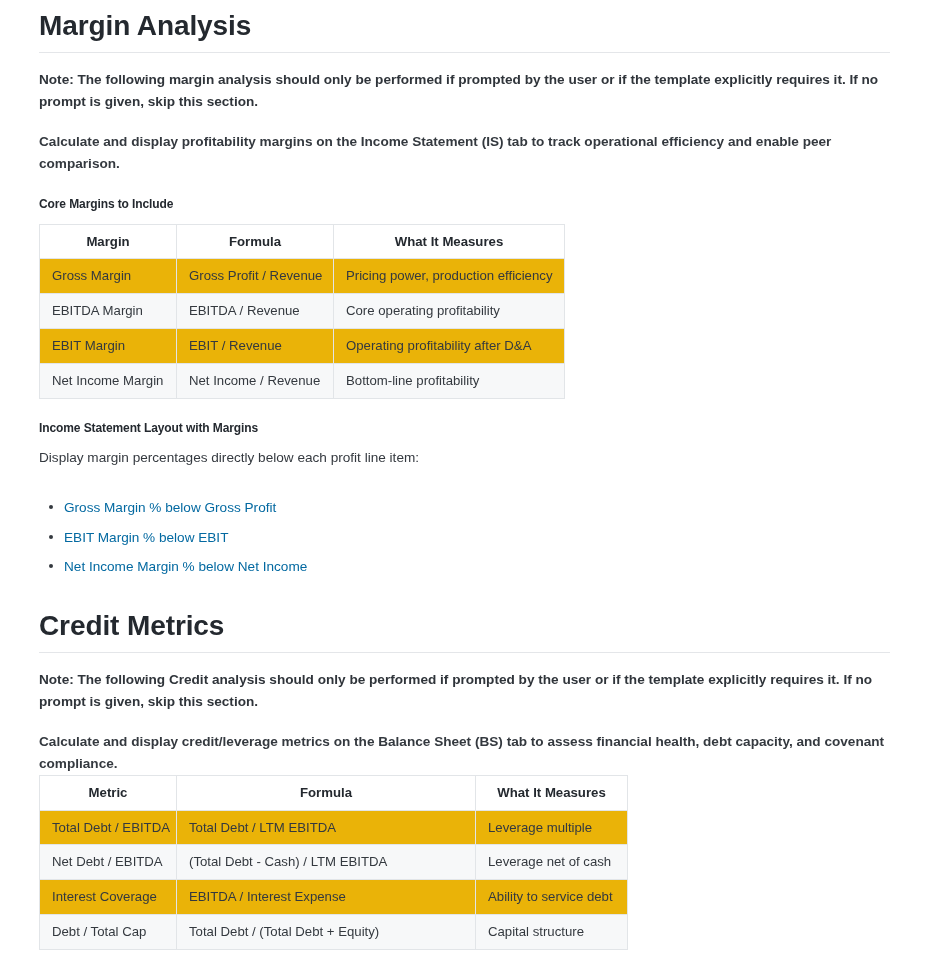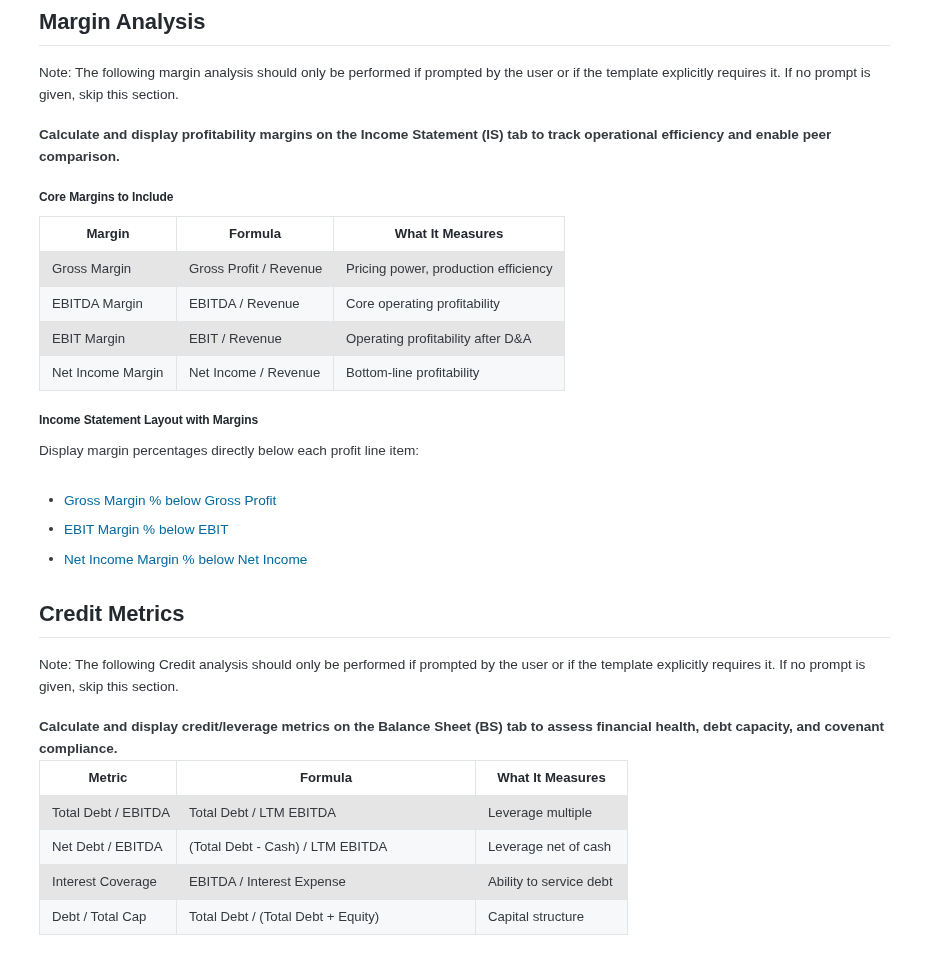--- a/index.html
+++ b/index.html
@@ -17,21 +17,21 @@
     -webkit-font-smoothing: antialiased;
   }
   .page {
     padding: 0 39px;
     box-sizing: border-box;
     width: 929px;
   }
 
   
   h1.section-title {
-    font-size: 22px;
+    font-size: 28px;
     font-weight: bold;
     color: #24292f;
     margin: 8px 0 0 0;
     padding: 0 0 9px 0;
     border-bottom: 1px solid #e4e6e9;
     letter-spacing: -0.1px;
     line-height: 1.25;
   }
   h3.sub-title {
     font-size: 12px;
@@ -39,21 +39,21 @@
     color: #24292f;
     margin: 22px 0 11px 0;
     padding: 0;
     line-height: 1.3;
     letter-spacing: -0.1px;
   }
 
   
   p.note {
     font-size: 13.6px;
-    font-weight: normal;
+    font-weight: bold;
     line-height: 1.62;
     margin: 16px 0 0 0;
     color: #2f343a;
     max-width: 851px;
   }
   p.body-text {
     font-size: 13.6px;
     font-weight: bold;
     line-height: 1.62;
     margin: 18px 0 0 0;
@@ -89,21 +89,21 @@
     height: 4px;
     background: #34393f;
     border-radius: 50%;
   }
 
   
   table.data-table {
     border-collapse: collapse;
     table-layout: fixed;
     margin: 0;
-    background: #e5e5e5;
+    background: #eab308;
   }
   table.data-table th,
   table.data-table td {
     border: 1px solid #e2e5e8;
     font-size: 13.2px;
     line-height: 1.35;
     color: #34393f;
     padding: 8px 12px;
     vertical-align: middle;
     white-space: nowrap;

